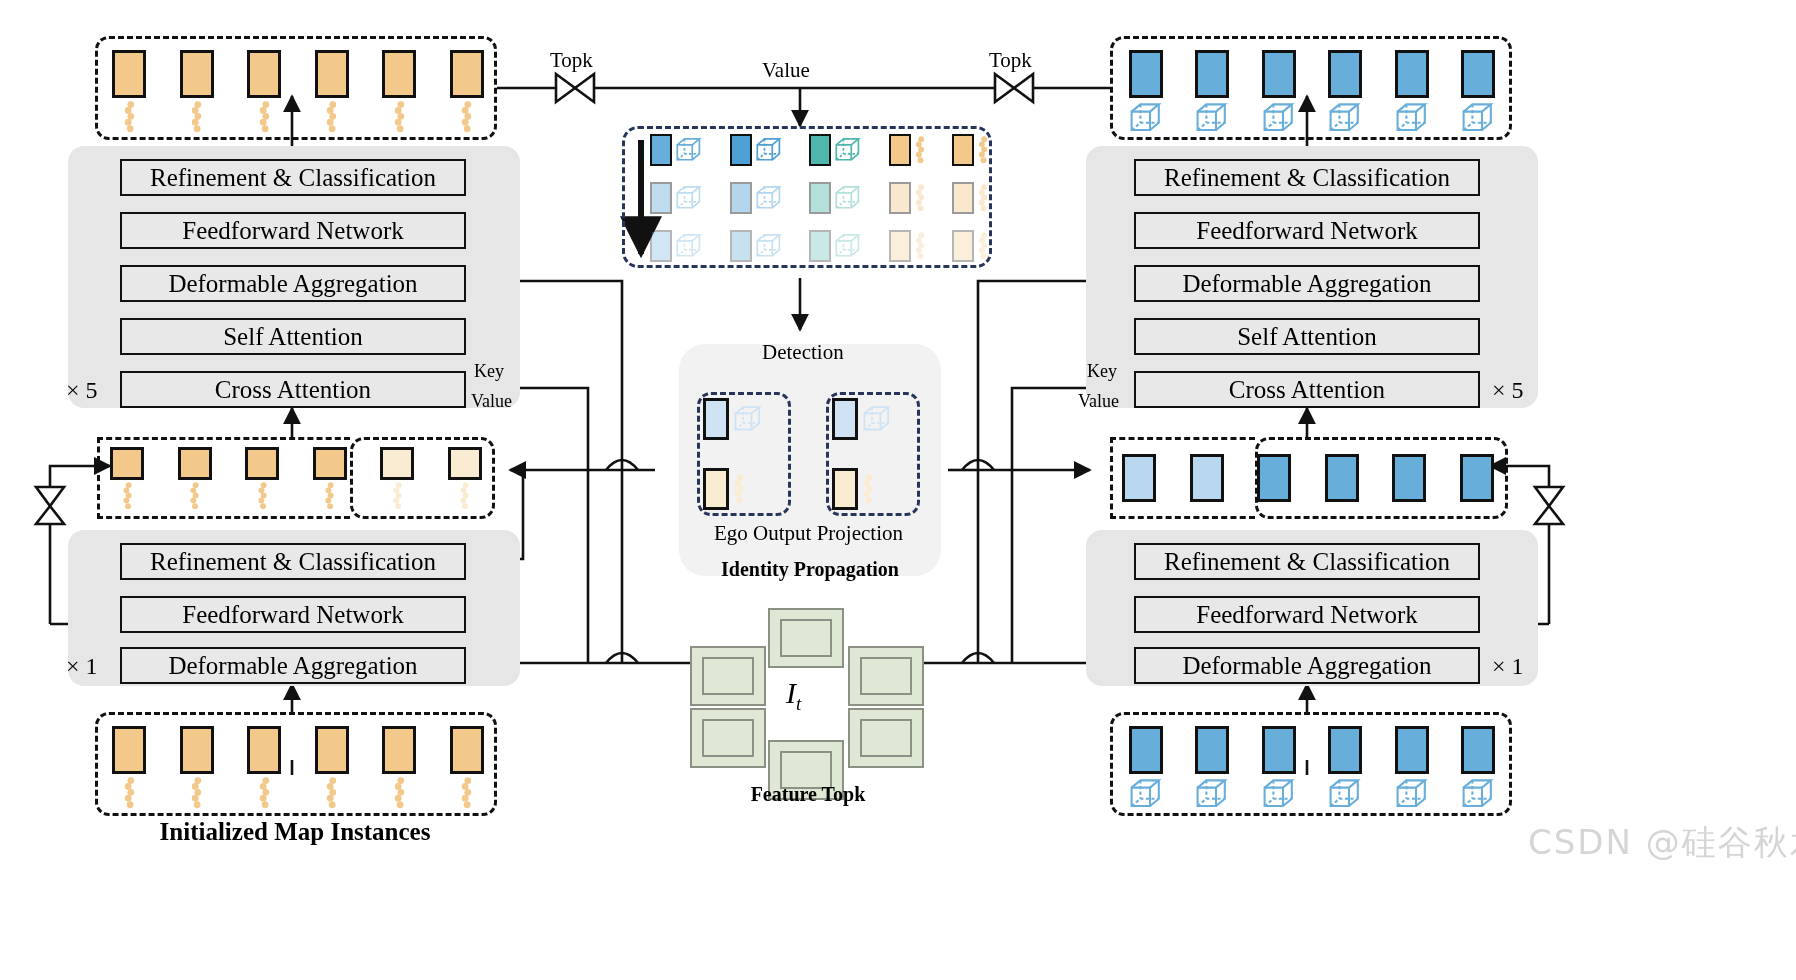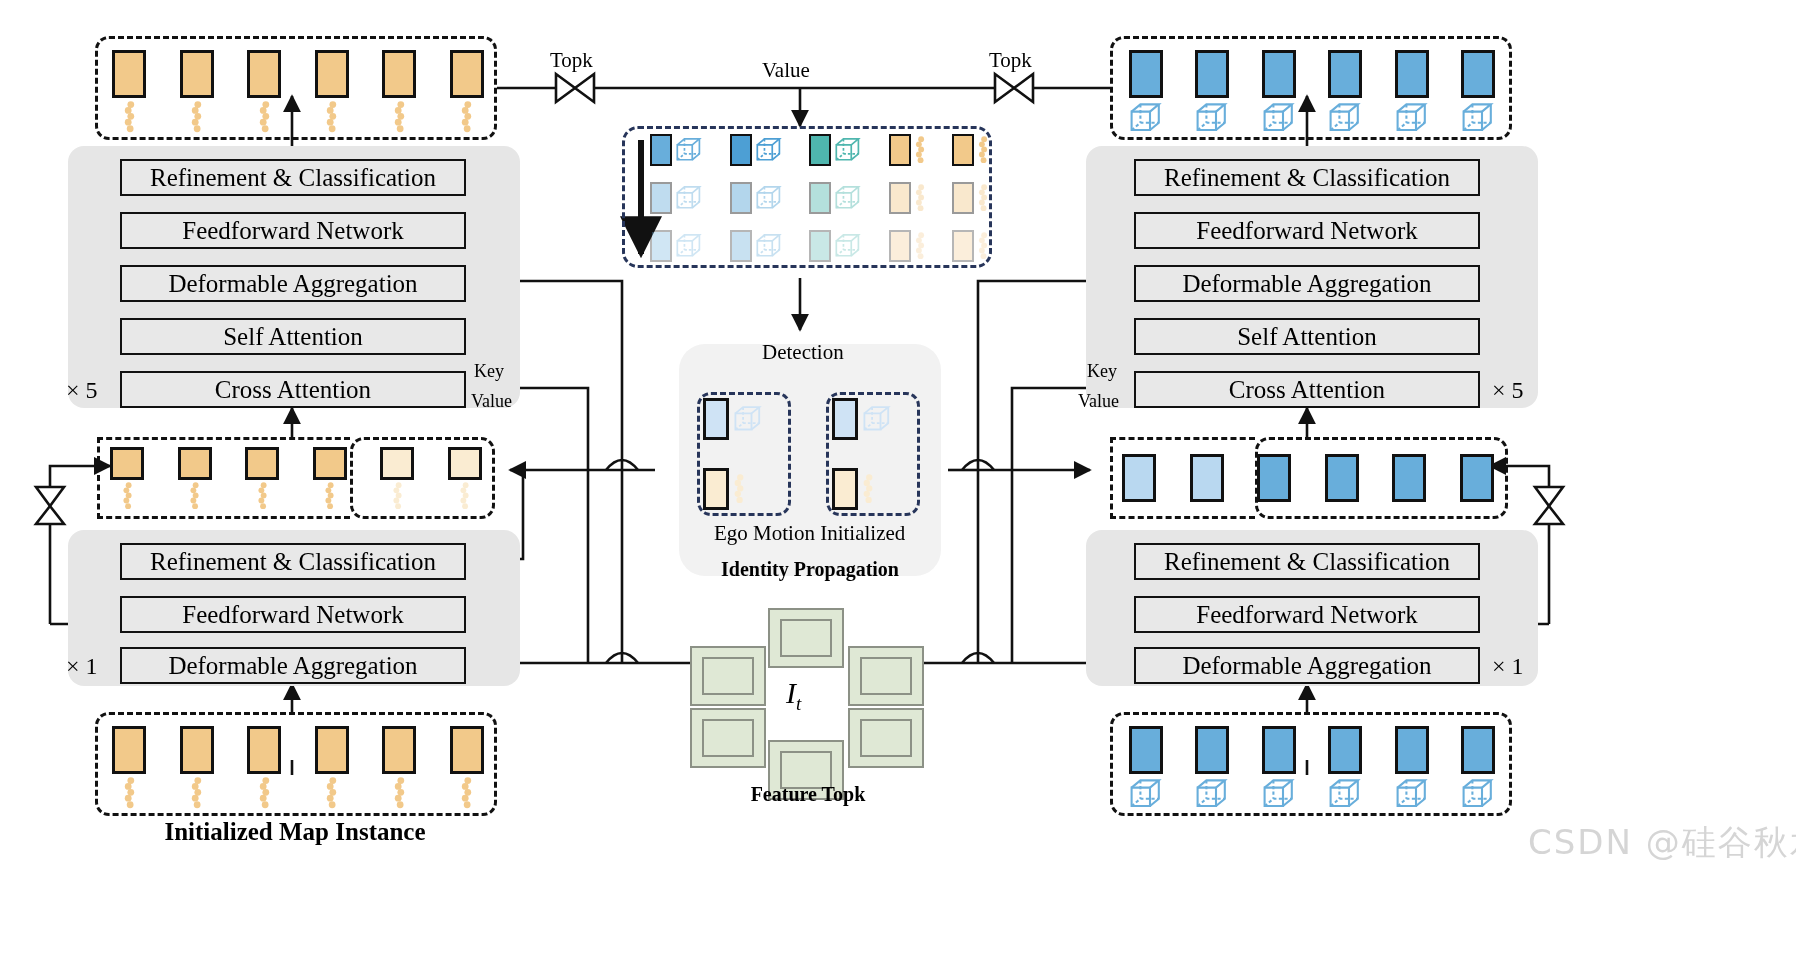--- a/index.html
+++ b/index.html
@@ -344,21 +344,21 @@
         <div class="inst" style="width: 34px; height: 48px; background: rgb(242, 201, 138); border-width: 3px;"></div>
         <svg width="19" height="30" viewBox="0 0 20 46">
           <circle cx="12" cy="4" r="5.2" fill="#f2c98a"></circle>
           <circle cx="8" cy="13" r="5.2" fill="#f2c98a"></circle>
           <circle cx="12" cy="22" r="5.2" fill="#f2c98a"></circle>
           <circle cx="8" cy="31" r="5.2" fill="#f2c98a"></circle>
           <circle cx="11" cy="41" r="5.2" fill="#f2c98a"></circle>
         </svg>
       </div>
     </div>
-  <div class="abs ttl" style="left:95px;top:818px;width:400px">Initialized Map Instance</div>
+  <div class="abs ttl" style="left:95px;top:818px;width:400px">Initialized Map Instances</div>
 
   <div class="abs dbox-navy" style="left:622px;top:126px;width:370px;height:142px"></div>
   <div class="abs" id="mq-grid" style="left: 650px; top: 134px; width: 340px; height: 128px; display: flex; flex-direction: column; justify-content: space-between;">
       <div style="display: flex; justify-content: space-between; align-items: center;">
         <div style="display: flex; align-items: center; gap: 2px; opacity: 1;">
           <div class="inst" style="width: 22px; height: 32px; background: rgb(104, 174, 219); border-width: 2.6px;"></div>
           <svg width="30" height="26" viewBox="0 0 44 40">
             <g fill="none" stroke="#68aedb" stroke-width="2.6">
               <path d="M4,12 L27,12 L27,35 L4,35 Z"></path>
               <path d="M4,12 L15,3 L38,3 L27,12"></path>
@@ -576,21 +576,21 @@
         <div class="inst" style="width: 26px; height: 42px; background: rgb(250, 236, 210); border-width: 3px;"></div>
         <svg width="16" height="28" viewBox="0 0 20 46">
           <circle cx="12" cy="4" r="5.2" fill="#faecd2"></circle>
           <circle cx="8" cy="13" r="5.2" fill="#faecd2"></circle>
           <circle cx="12" cy="22" r="5.2" fill="#faecd2"></circle>
           <circle cx="8" cy="31" r="5.2" fill="#faecd2"></circle>
           <circle cx="11" cy="41" r="5.2" fill="#faecd2"></circle>
         </svg>
       </div>
     </div>
-  <div class="abs lbl" style="left:714px;top:521px">Ego Motion Initialized</div>
+  <div class="abs lbl" style="left:714px;top:521px">Ego Output Projection</div>
   <div class="abs cap" style="left:660px;top:558px;width:300px">Identity Propagation</div>
 
   <div class="abs" id="fmaps" style="left:690px;top:608px;width:236px;height:165px">
       <div style="position: absolute; left: 0px; top: 38px; width: 76px; height: 60px; background: rgb(223, 232, 213); border: 2.5px solid rgb(140, 145, 134); box-sizing: border-box; display: flex; align-items: center; justify-content: center;">
         <div style="width: 52px; height: 38px; border: 2.5px solid rgb(140, 145, 134); box-sizing: border-box;"></div>
       </div>
       <div style="position: absolute; left: 78px; top: 0px; width: 76px; height: 60px; background: rgb(223, 232, 213); border: 2.5px solid rgb(140, 145, 134); box-sizing: border-box; display: flex; align-items: center; justify-content: center;">
         <div style="width: 52px; height: 38px; border: 2.5px solid rgb(140, 145, 134); box-sizing: border-box;"></div>
       </div>
       <div style="position: absolute; left: 158px; top: 38px; width: 76px; height: 60px; background: rgb(223, 232, 213); border: 2.5px solid rgb(140, 145, 134); box-sizing: border-box; display: flex; align-items: center; justify-content: center;">

